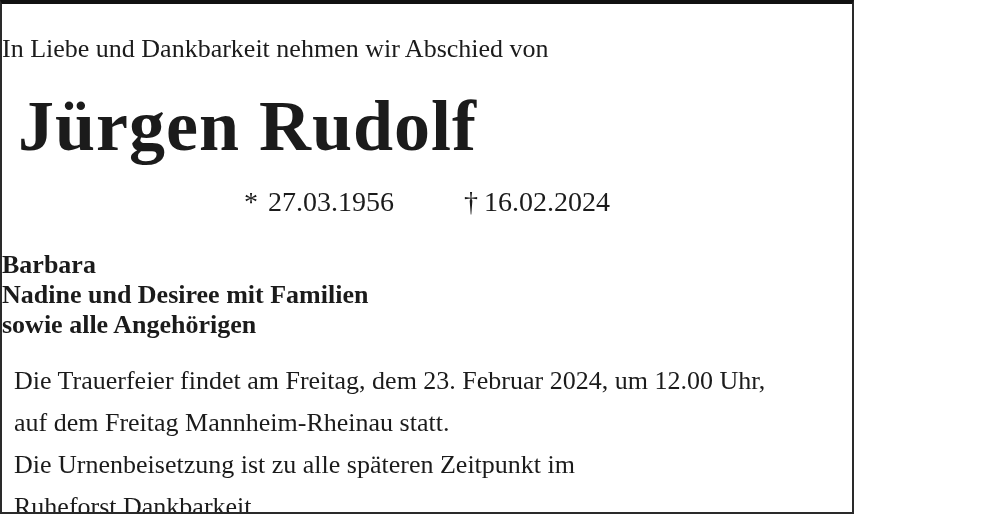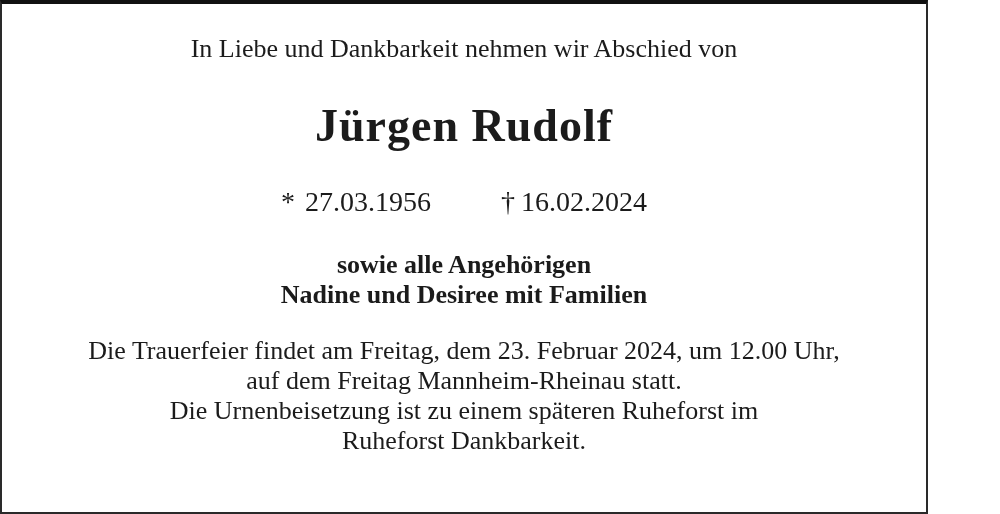--- a/index.html
+++ b/index.html
@@ -2,40 +2,40 @@
 <html><head>
 <meta charset="utf-8">
 <style>
   html, body {
     margin: 0;
     padding: 0;
     background: #ffffff;
   }
   .notice {
     box-sizing: border-box;
-    width: 928px;
+    width: 854px;
     height: 514px;
     background: #ffffff;
     border: 2px solid #2a2a2a;
     border-top-width: 4px;
     border-top-color: #111111;
     font-family: "Liberation Serif", "DejaVu Serif", serif;
     color: #1b1b1b;
-    text-align: center;
+    text-align: left;
     overflow: hidden;
   }
   .intro {
     margin: 31px 0 0 0;
     font-size: 26px;
     line-height: 28px;
     font-weight: 400;
   }
   .name {
-    margin: 26px 0 0 0;
-    font-size: 46px;
+    margin: 26px 0 0 16px;
+    font-size: 72px;
     line-height: 74px;
     font-weight: 700;
     letter-spacing: 1px;
   }
   .dates {
     margin-top: 24px;
     display: flex;
     justify-content: center;
     column-gap: 70px;
     font-size: 28px;
@@ -50,21 +50,21 @@
   }
   .mourners p {
     margin: 0;
     line-height: 30px;
   }
   .details {
     margin-top: 26px;
     font-size: 26px;
   }
   .details p {
-    margin: 0;
+    margin: 12px;
     line-height: 30px;
   }
 </style>
 </head>
 <body>
 
 <div class="notice">
 
   <p class="intro">In Liebe und Dankbarkeit nehmen wir Abschied von</p>
 
@@ -73,24 +73,25 @@
   <div class="dates">
     <span class="date">
       <span class="date-sym-birth">*</span><span>27.03.1956</span>
     </span>
     <span class="date">
       <span class="date-sym-death">†</span><span>16.02.2024</span>
     </span>
   </div>
 
   <div class="mourners">
+    <p>Barbara</p>
+    <p>Nadine und Desiree mit Familien</p>
     <p>sowie alle Angehörigen</p>
-    <p>Nadine und Desiree mit Familien</p>
   </div>
 
   <div class="details">
     <p>Die Trauerfeier findet am Freitag, dem 23. Februar 2024, um 12.00 Uhr,</p>
     <p>auf dem Freitag Mannheim-Rheinau statt.</p>
-    <p>Die Urnenbeisetzung ist zu einem späteren Ruheforst im</p>
+    <p>Die Urnenbeisetzung ist zu alle späteren Zeitpunkt im</p>
     <p>Ruheforst Dankbarkeit.</p>
   </div>
 
 </div>
 
 </body></html>

